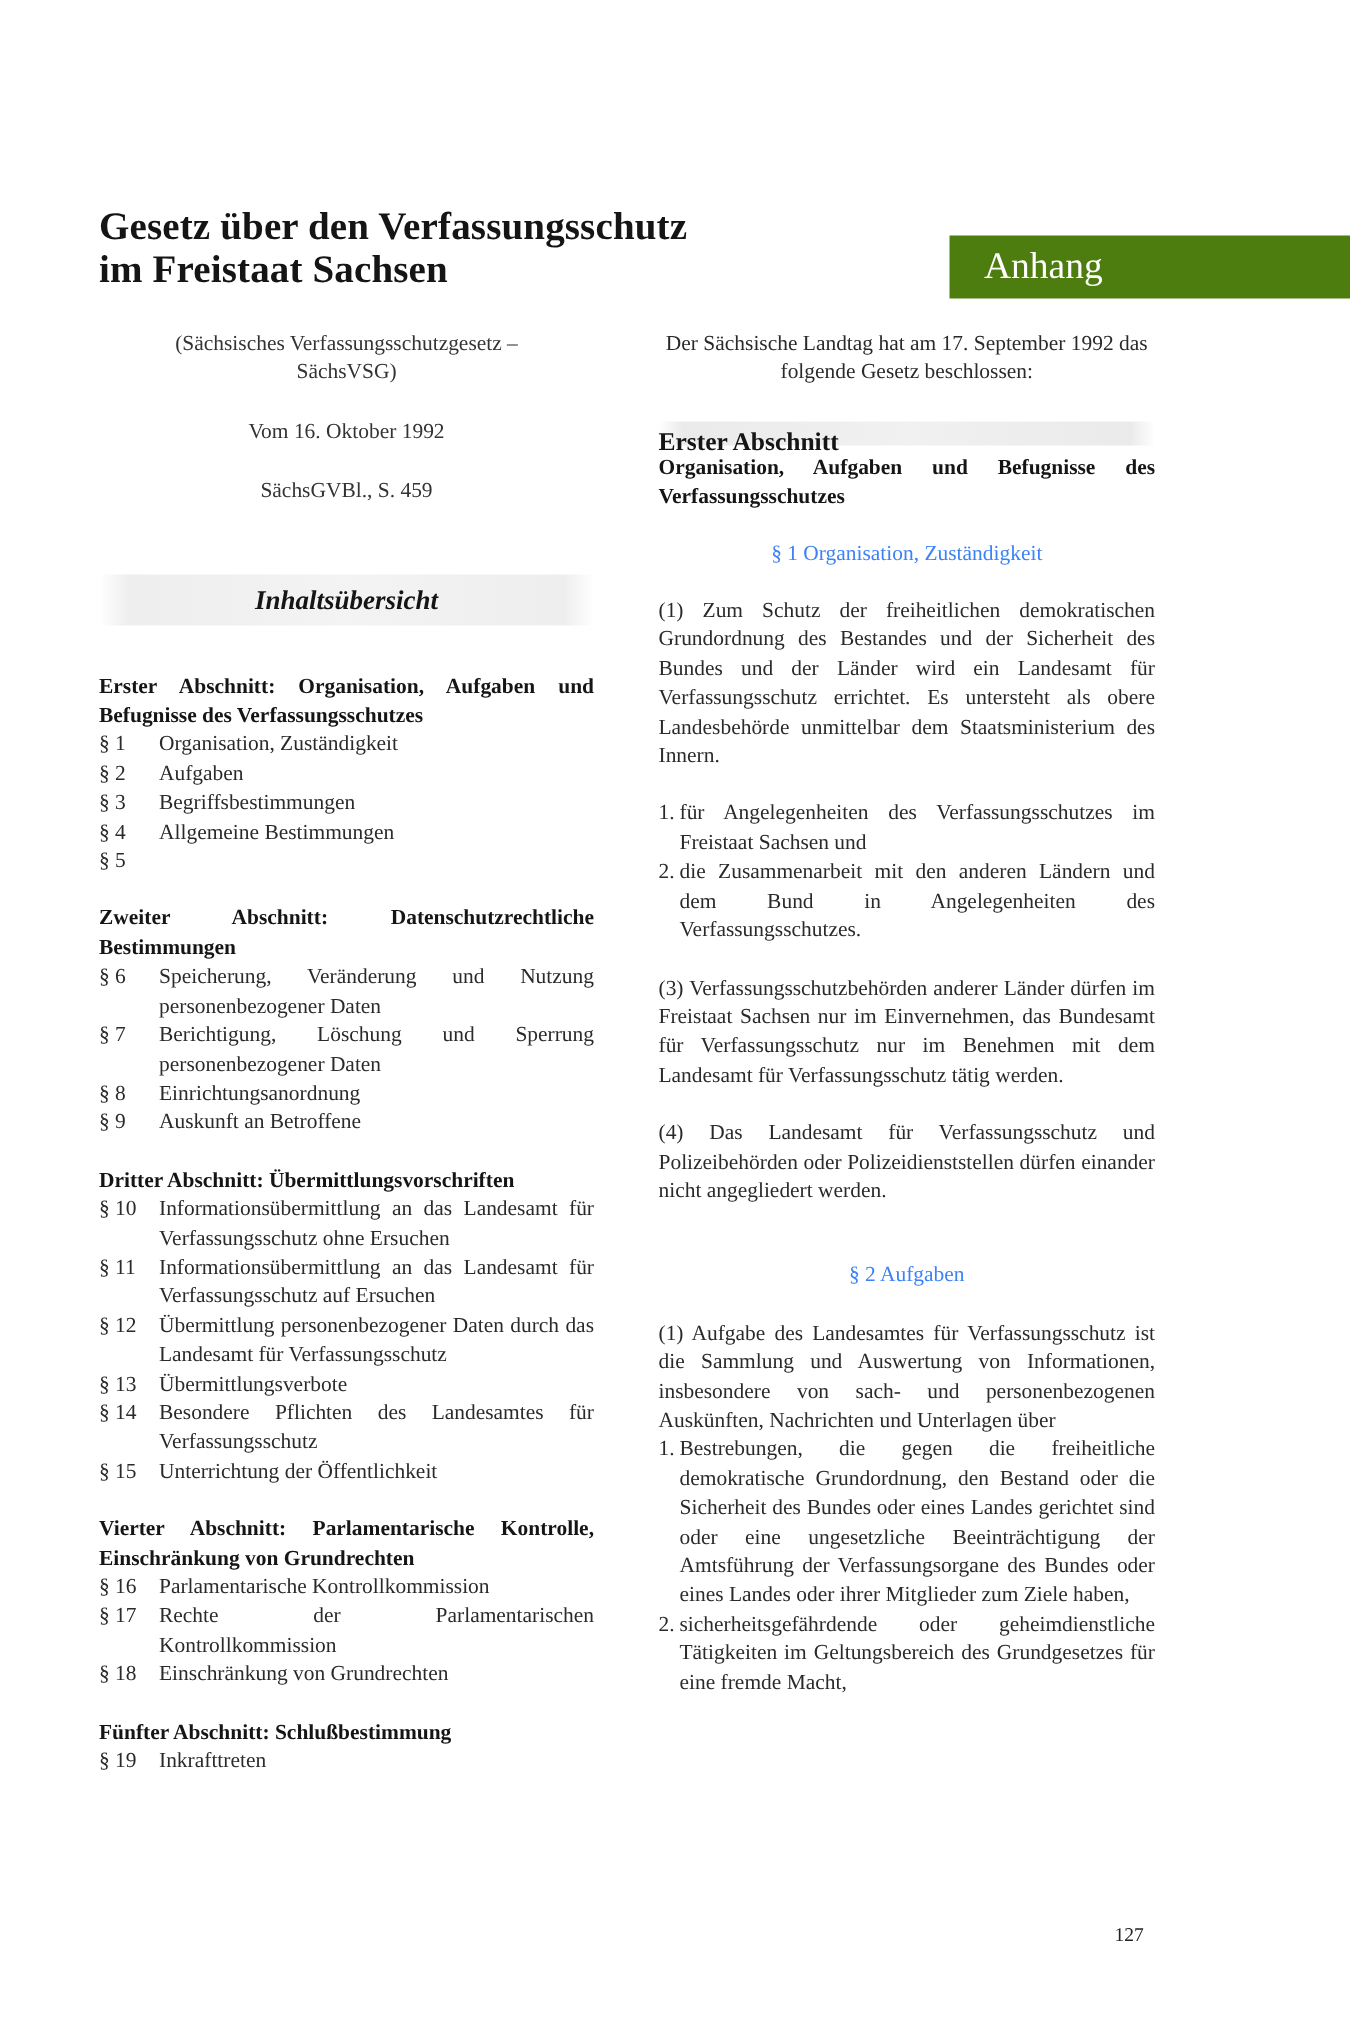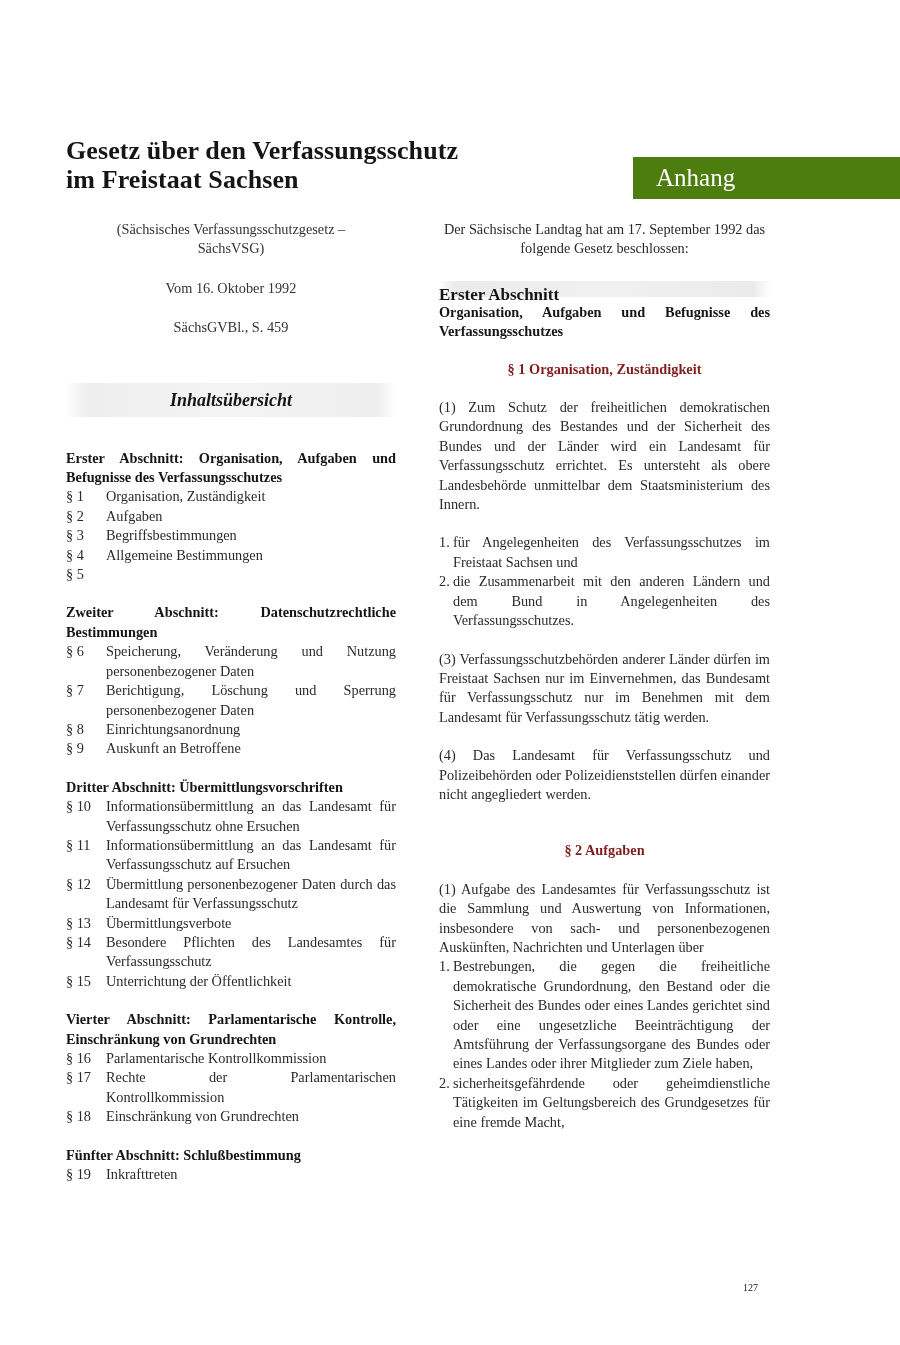--- a/index.html
+++ b/index.html
@@ -99,41 +99,41 @@
     color: #151515;
     margin-bottom: 6px;
   }
   .section-subtitle {
     font-weight: bold;
     color: #151515;
     text-align: justify;
     margin-bottom: 18px;
   }
   .para-heading {
-    font-weight: bold;
-    color: #7f1d1d;
+    font-weight: normal;
+    color: #3b82f6;
     margin-bottom: 17px;
   }
   .para {
     text-align: justify;
     margin-bottom: 19px;
     margin-top: 19px;
   }
   .list-item {
     display: flex;
     text-align: justify;
   }
   .list-num { flex: 0 0 auto; width: 14px; }
   .list-text { flex: 1 1 auto; text-align: justify; }
   .para-heading.spaced { margin-top: 37px; }
   .page-number {
     position: absolute;
     left: 743px;
     top: 1282px;
-    font-size: 10px;
+    font-size: 13px;
     color: #222;
   }
 </style>
 </head>
 <body>
 
 <h1 class="page-title">
   <span>Gesetz über den Verfassungsschutz</span><br>
   <span>im Freistaat Sachsen</span>
 </h1>

